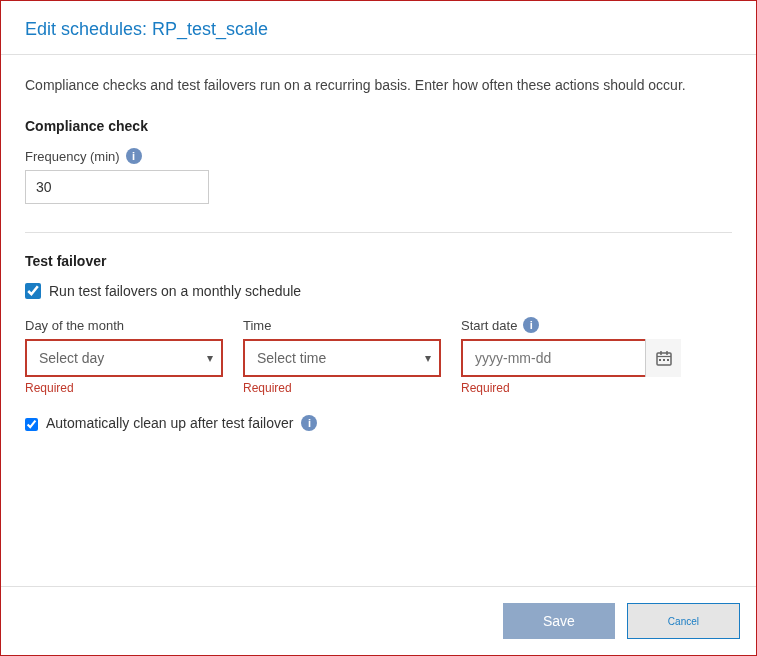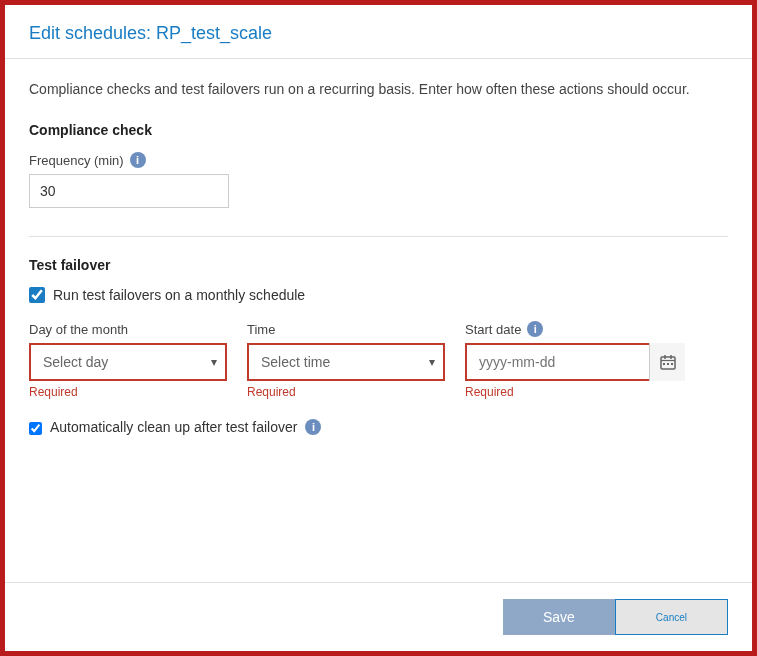--- a/index.html
+++ b/index.html
@@ -8,21 +8,21 @@
       background: #f0f0f0;
       display: flex;
       align-items: center;
       justify-content: center;
       min-height: 100vh;
       font-size: 14px;
       color: #333;
     }
     .modal {
       background: #fff;
-      border: 5px solid #b91c1c;
+      border: 1px solid #b91c1c;
       width: 757px;
       min-height: 656px;
       display: flex;
       flex-direction: column;
     }
     .modal-header {
       padding: 18px 24px 14px;
       border-bottom: 1px solid #e0e0e0;
     }
     .modal-title {
@@ -63,21 +63,21 @@
       background: #6c8ebf;
       color: #fff;
       font-size: 11px;
       font-weight: bold;
       cursor: pointer;
       flex-shrink: 0;
     }
     .input-field {
       border: 1px solid #ccc;
       padding: 8px 10px;
-      width: 200px;
+      width: 184px;
       font-size: 14px;
       color: #333;
       outline: none;
     }
     .compliance-section {
       margin-bottom: 28px;
     }
     .test-failover-section {
       margin-bottom: 20px;
     }
@@ -166,24 +166,24 @@
       margin-top: 4px;
     }
     .auto-cleanup-row {
       display: flex;
       align-items: flex-end;
       gap: 8px;
       margin-top: 20px;
     }
     .modal-footer {
       border-top: 1px solid #e0e0e0;
-      padding: 16px 24px;
+      padding: 16px 16px;
       display: flex;
       justify-content: flex-end;
-      gap: 0;
+      gap: 12px;
     }
     .btn-save {
       padding: 10px 40px;
       background: #8fa8c8;
       color: #fff;
       border: none;
       font-size: 14px;
       cursor: pointer;
     }
     .btn-cancel {

